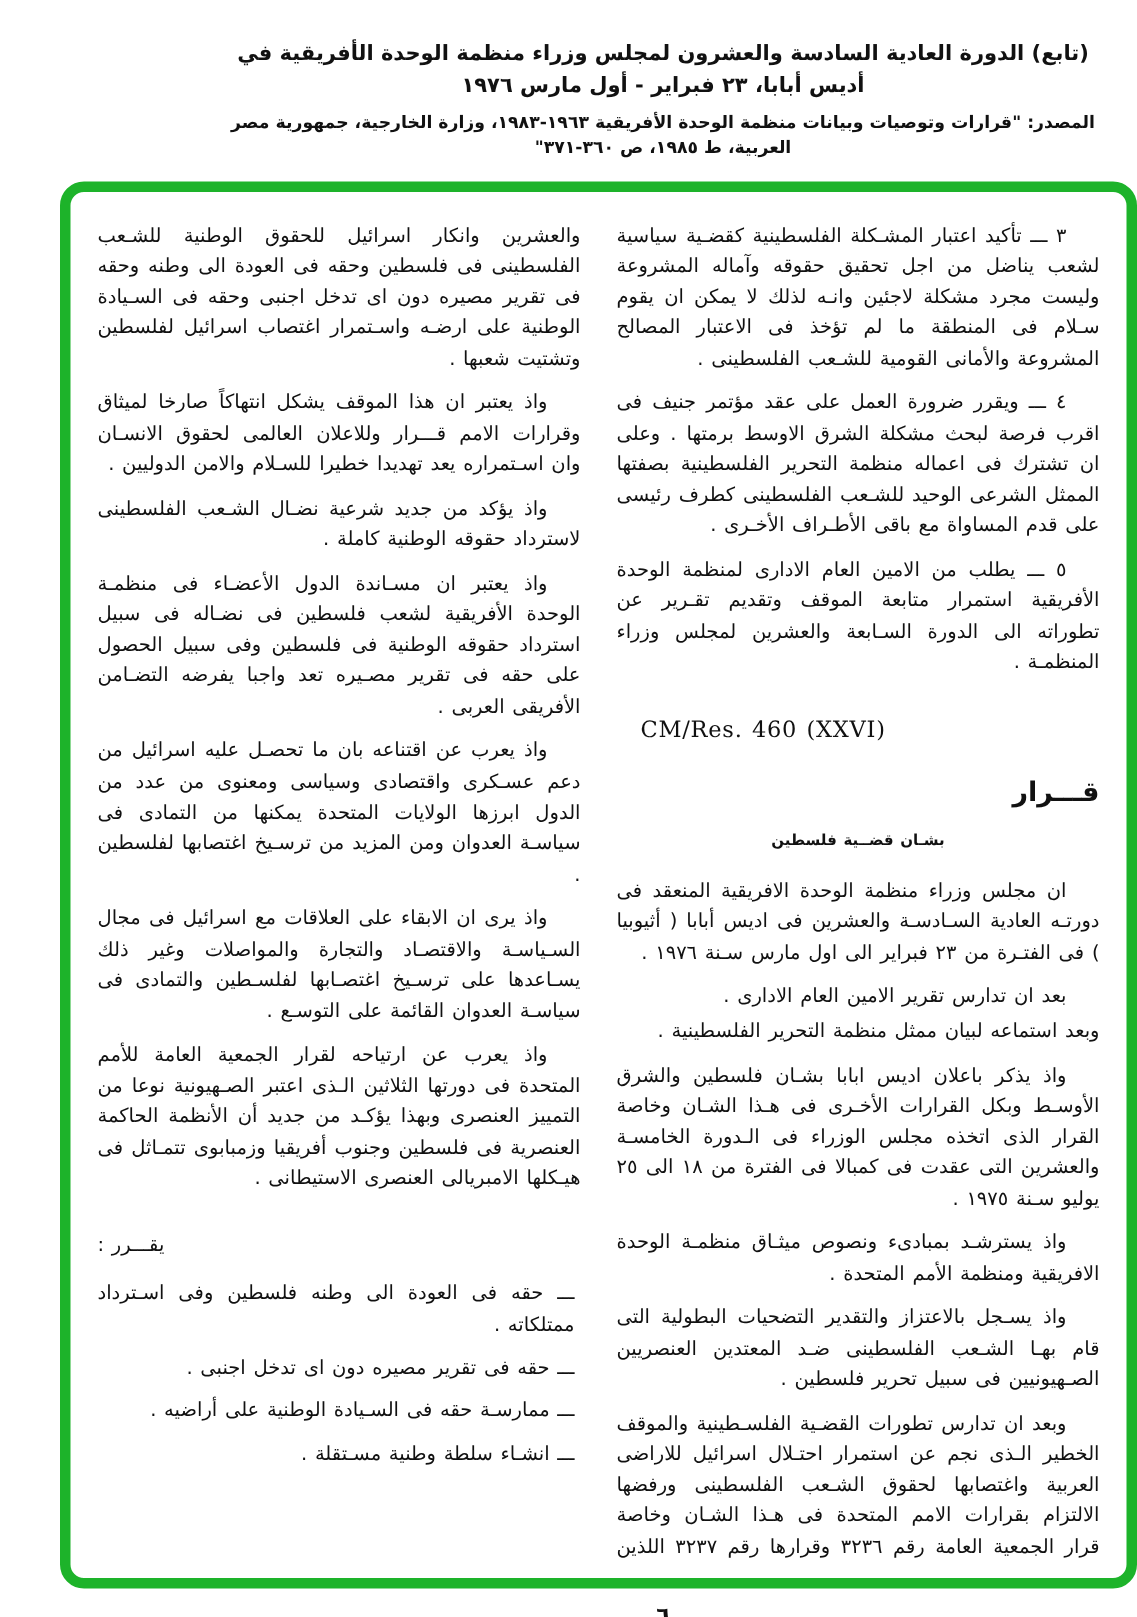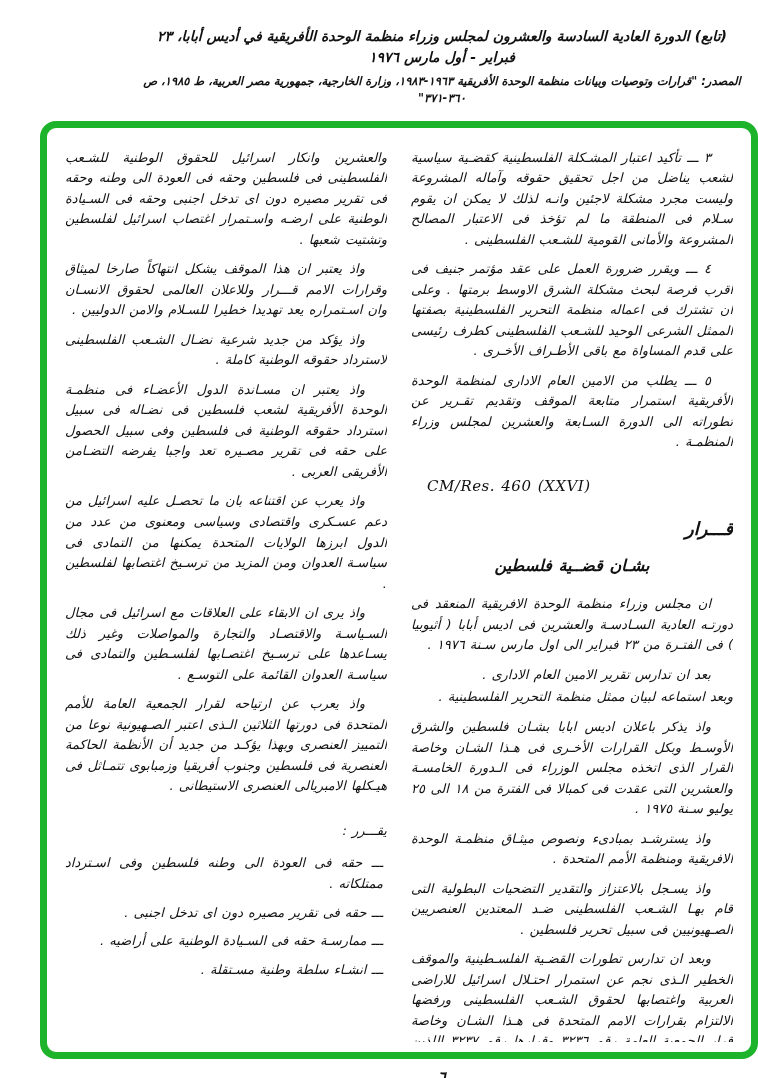--- a/index.html
+++ b/index.html
@@ -6,21 +6,21 @@
   html, body { background: #ffffff; }
   body {
     width: 758px;
     height: 1078px;
     margin: 0 auto;
     font-family: "DejaVu Sans", sans-serif;
     color: #111;
     overflow: hidden;
     position: relative;
   }
-  .page { width: 632px; height: 1078px; padding-top: 26px; font-style: italic; }
+  .page { width: 632px; height: 1078px; padding-top: 26px; }
 
   
   .hdr { text-align: center; direction: rtl; padding: 0 14px; }
   .hdr-line1 {
     font-size: 14px;
     font-weight: bold;
     letter-spacing: 0.2px;
     line-height: 1.5;
   }
   .hdr-line2 {
@@ -76,26 +76,26 @@
   .p.title {
     text-indent: 0;
     font-weight: bold;
     font-size: 18px;
     margin: 4px 0 10px 0;
   }
   .p.subtitle {
     text-align: center;
     text-indent: 0;
     font-weight: bold;
-    font-size: 16px;
+    font-size: 10px;
     margin: 0 0 16px 0;
   }
   .p.decree {
     text-indent: 0;
-    text-align: right;
+    text-align: left;
     margin: 24px 0 12px 0;
   }
   .p.dash {
     text-indent: 0;
     margin-bottom: 8px;
     padding-right: 4px;
   }
 
   
   .page-num {

